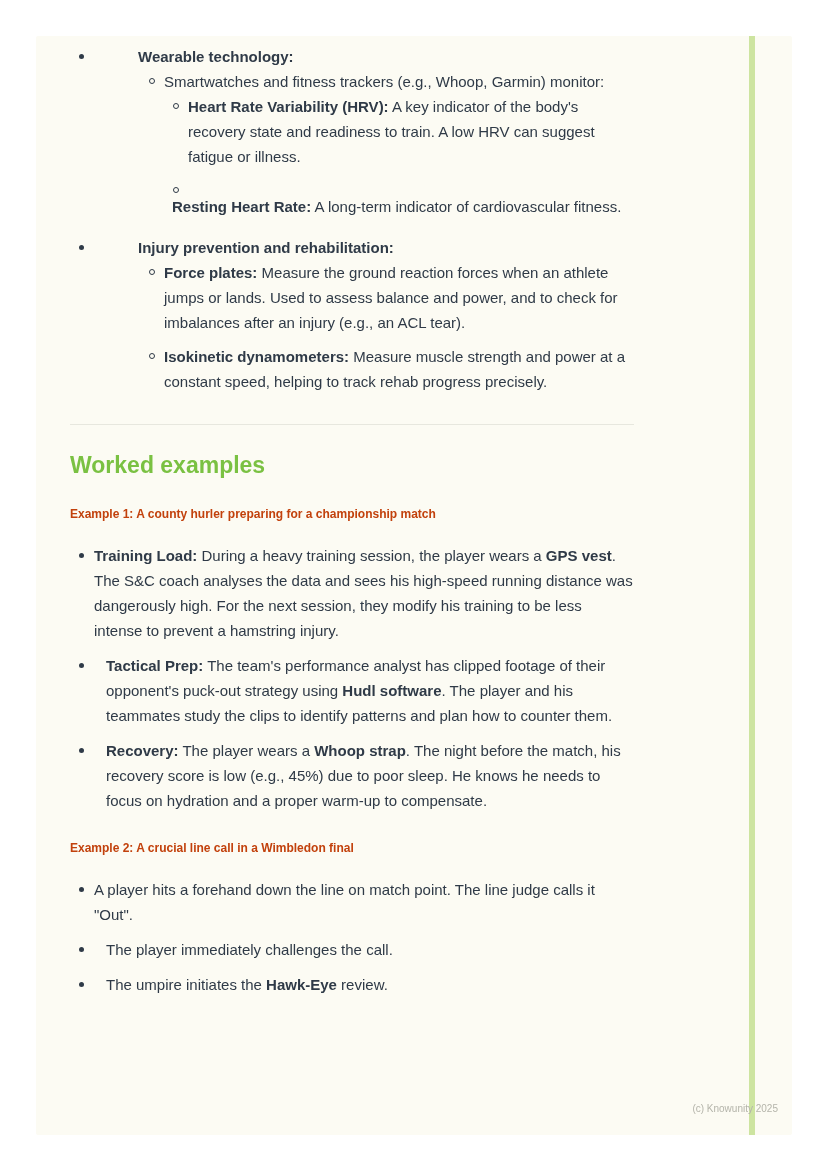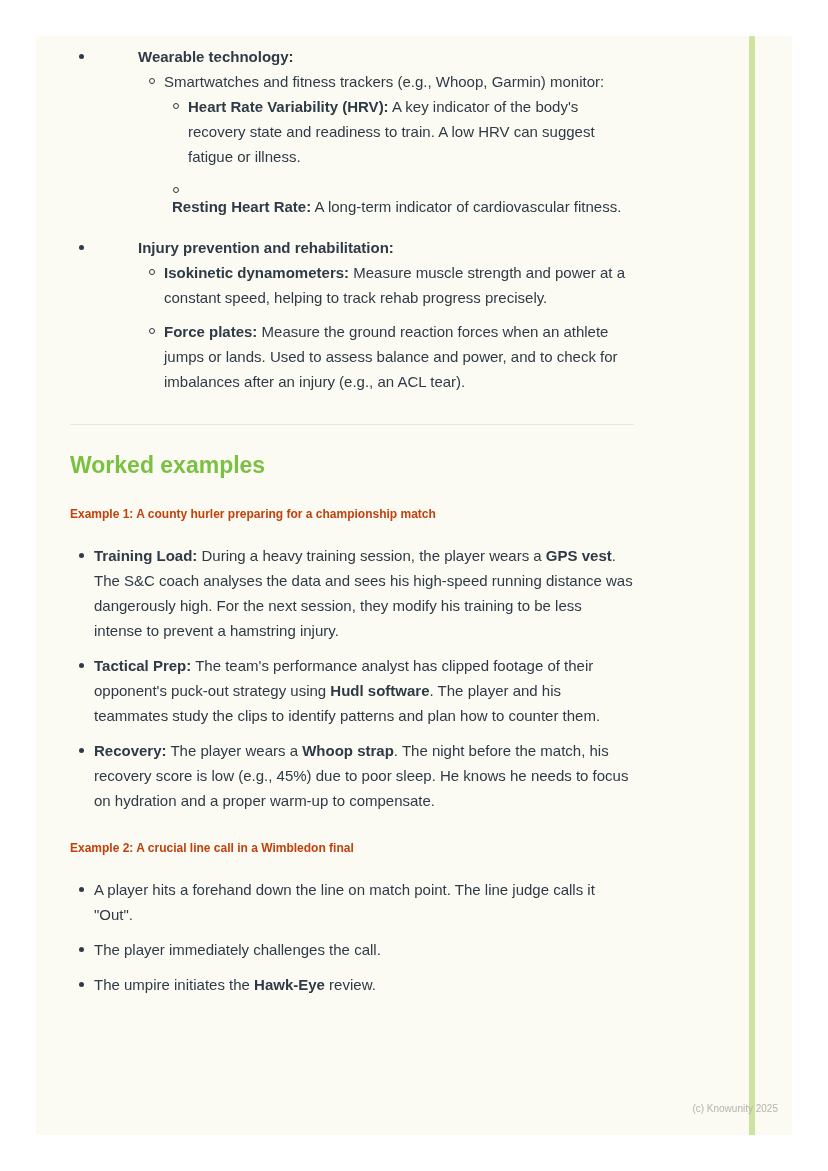--- a/index.html
+++ b/index.html
@@ -76,21 +76,21 @@
     margin: 26px 0 0 0;
   }
   .example-title {
     font-size: 12px;
     font-weight: 700;
     line-height: 22px;
     color: #c2410c;
     margin: 24px 0 18px 0;
   }
   .example-list .li { margin-left: 8px; }
-  .example-list .li + .li { margin-top: 10px; }
+  .example-list .li + .li { margin-top: 10px; gap: 12px; }
   .watermark {
     position: absolute;
     right: 14px; bottom: 20px;
     z-index: 3;
     font-size: 10px;
     line-height: 12px;
     color: var(--watermark, #b4b4aa);
   }
 </style>
 </head>
@@ -129,27 +129,27 @@
         </div>
       </div>
 
       <div class="li l1">
         <span class="marker disc"></span>
         <div class="li-body">
           <div class="li-text bold">Injury prevention and rehabilitation:</div>
           <div class="li l2">
             <span class="marker ring"></span>
             <div class="li-body">
-              <div class="li-text"><span class="b">Isokinetic dynamometers:</span><span> Measure muscle strength and power at a constant speed, helping to track rehab progress precisely.</span></div>
+              <div class="li-text"><span class="b">Force plates:</span><span> Measure the ground reaction forces when an athlete jumps or lands. Used to assess balance and power, and to check for imbalances after an injury (e.g., an ACL tear).</span></div>
             </div>
           </div>
           <div class="li l2">
             <span class="marker ring"></span>
             <div class="li-body">
-              <div class="li-text"><span class="b">Force plates:</span><span> Measure the ground reaction forces when an athlete jumps or lands. Used to assess balance and power, and to check for imbalances after an injury (e.g., an ACL tear).</span></div>
+              <div class="li-text"><span class="b">Isokinetic dynamometers:</span><span> Measure muscle strength and power at a constant speed, helping to track rehab progress precisely.</span></div>
             </div>
           </div>
         </div>
       </div>
 
     </section>
 
     <hr class="divider">
 
     <h2 class="green-heading">Worked examples</h2>

